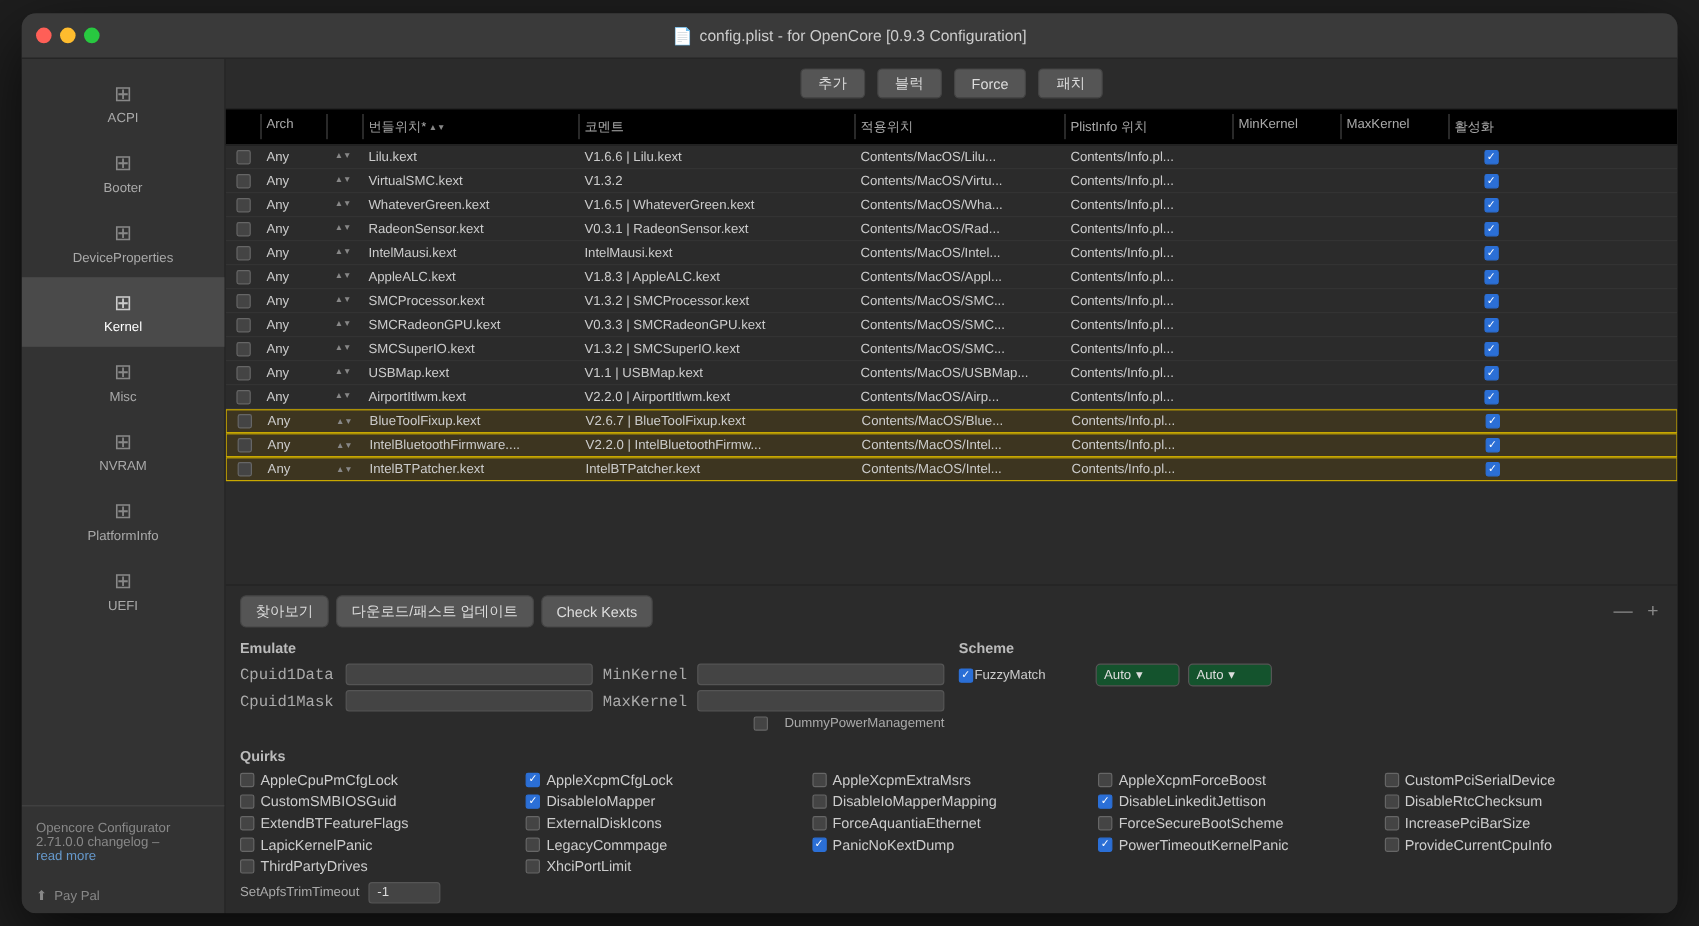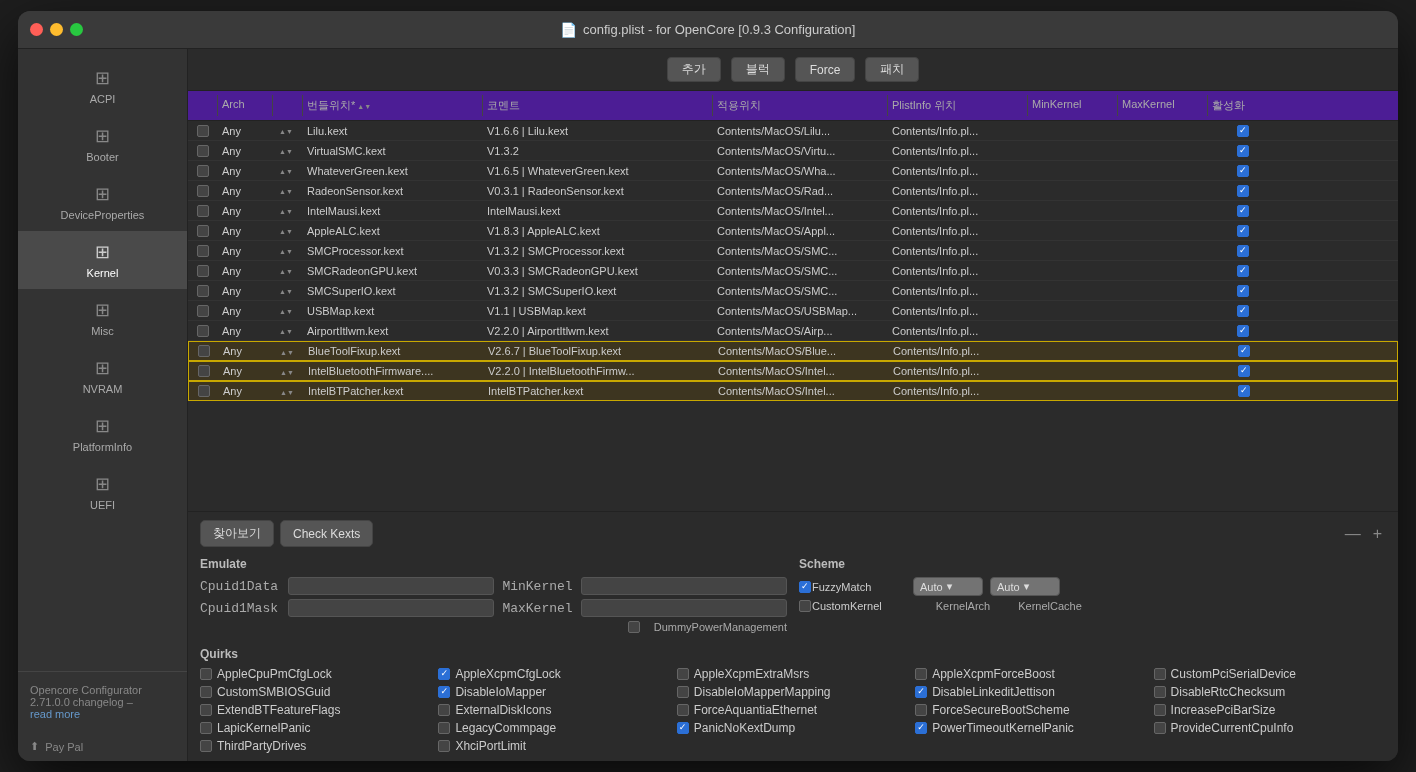--- a/index.html
+++ b/index.html
@@ -139,21 +139,21 @@
       cursor: pointer;
     }
     .table-container {
       flex: 1;
       overflow-y: auto;
       overflow-x: hidden;
     }
     .table-header {
       display: grid;
       grid-template-columns: 30px 55px 30px 180px 230px 175px 140px 90px 90px 70px;
-      background: #4c1d95;
+      background: #000000;
       border-bottom: 1px solid #222;
       padding: 4px 0;
       position: sticky;
       top: 0;
       z-index: 10;
     }
     .table-header-cell {
       padding: 3px 4px;
       color: #aaa;
       font-size: 11px;
@@ -282,21 +282,21 @@
       color: #ddd;
       padding: 2px 6px;
       font-size: 11px;
       flex: 1;
       min-width: 0;
     }
     .mini-input {
       width: 80px;
     }
     .select-input {
-      background: #737373;
+      background: #14532d;
       border: 1px solid #555;
       border-radius: 4px;
       color: #ddd;
       padding: 2px 6px;
       font-size: 11px;
       cursor: pointer;
       display: inline-flex;
       align-items: center;
       gap: 4px;
       min-width: 70px;
@@ -655,20 +655,21 @@
           <div class="table-cell cell-checkbox">
               <div class="checkbox checked"></div>
             </div>
         </div>
       </div>
 
       <div class="bottom-section">
         <div class="action-buttons">
           <div class="action-btns-left">
             <button class="action-btn">찾아보기</button>
+            <button class="action-btn">다운로드/패스트 업데이트</button>
             <button class="action-btn">Check Kexts</button>
           </div>
           <div class="add-remove-btns">
             <span style="cursor:pointer; padding: 0 4px;">—</span>
             <span style="cursor:pointer; padding: 0 4px;">+</span>
           </div>
         </div>
 
         <div class="emulate-scheme">
 
@@ -701,26 +702,20 @@
               <span style="font-size:11px; color:#ccc; width:100px;">FuzzyMatch</span>
               <div class="select-input">
                 <span>Auto</span>
                 <span>▾</span>
               </div>
               <div class="select-input" style="margin-left:6px;">
                 <span>Auto</span>
                 <span>▾</span>
               </div>
             </div>
-            <div class="scheme-row">
-              <div class="checkbox"></div>
-              <span style="font-size:11px; color:#ccc; width:100px;">CustomKernel</span>
-              <span style="font-size:11px; color:#aaa; width:80px; margin-left:10px; text-align:center;">KernelArch</span>
-              <span style="font-size:11px; color:#aaa; width:80px; text-align:center; margin-left:6px;">KernelCache</span>
-            </div>
           </div>
         </div>
 
         <div class="quirks-section">
           <div class="section-title">Quirks</div>
           <div class="quirks-grid">
             <div class="quirk-item">
               <div class="checkbox"></div>
               <span>AppleCpuPmCfgLock</span>
             </div>
@@ -804,16 +799,20 @@
               <div class="checkbox"></div>
               <span>ThirdPartyDrives</span>
             </div>
             <div class="quirk-item">
               <div class="checkbox"></div>
               <span>XhciPortLimit</span>
             </div>
           </div>
         </div>
 
+        <div class="setapfs-row">
+          <label class="setapfs-label">SetApfsTrimTimeout</label>
+          <input class="setapfs-input" type="text" value="-1" style="">
+        </div>
       </div>
     </div>
   </div>
 </div>
 
 </body></html>

